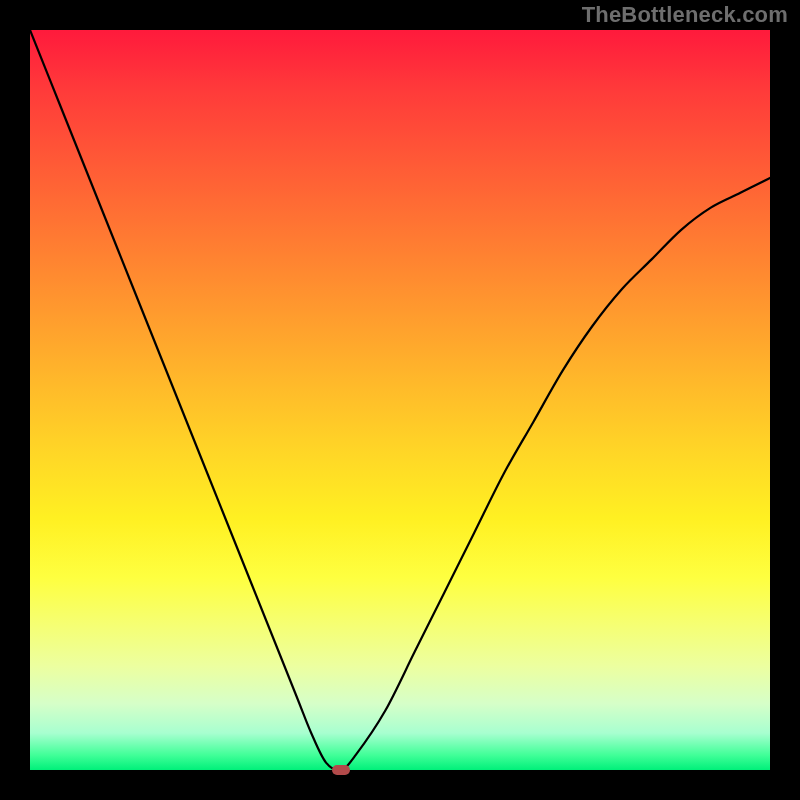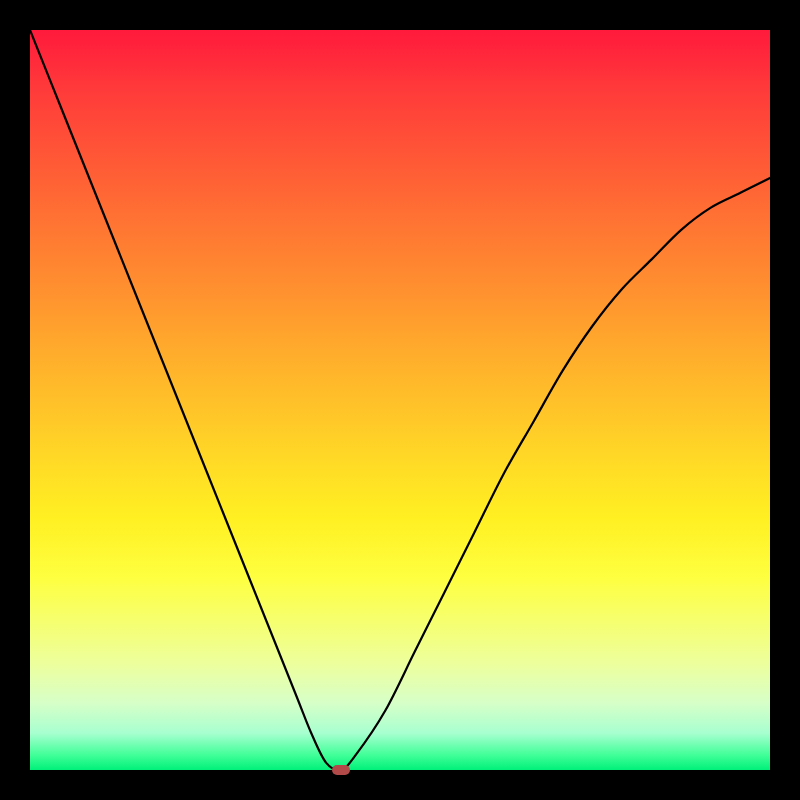--- a/index.html
+++ b/index.html
@@ -61,20 +61,21 @@
     border-radius: 5px;
     background: #b24a4a;
     transform: translate(-50%, -50%);
   }
 </style>
 </head>
 <body>
 
 <div class="frame">
 
+  <div class="watermark">TheBottleneck.com</div>
 
   <div class="plot">
     <svg class="curve" viewBox="0 0 740 740" preserveAspectRatio="none">
       <path id="curve-path" fill="none" stroke="#000000" stroke-width="2.2" stroke-linecap="round" d="M 0.00 0.00 C 4.93 12.33, 19.73 49.33, 29.60 74.00 C 39.47 98.67, 49.33 123.33, 59.20 148.00 C 69.07 172.67, 78.93 197.33, 88.80 222.00 C 98.67 246.67, 108.53 271.33, 118.40 296.00 C 128.27 320.67, 138.13 345.33, 148.00 370.00 C 157.87 394.67, 167.73 419.33, 177.60 444.00 C 187.47 468.67, 197.33 493.33, 207.20 518.00 C 217.07 542.67, 226.93 567.33, 236.80 592.00 C 246.67 616.67, 259.00 647.50, 266.40 666.00 C 273.80 684.50, 276.27 691.90, 281.20 703.00 C 286.13 714.10, 291.07 726.43, 296.00 732.60 C 300.93 738.77, 305.87 741.23, 310.80 740.00 C 315.73 738.77, 318.20 735.07, 325.60 725.20 C 333.00 715.33, 345.33 698.07, 355.20 680.80 C 365.07 663.53, 374.93 641.33, 384.80 621.60 C 394.67 601.87, 404.53 582.13, 414.40 562.40 C 424.27 542.67, 434.13 522.93, 444.00 503.20 C 453.87 483.47, 463.73 462.50, 473.60 444.00 C 483.47 425.50, 493.33 409.47, 503.20 392.20 C 513.07 374.93, 522.93 356.43, 532.80 340.40 C 542.67 324.37, 552.53 309.57, 562.40 296.00 C 572.27 282.43, 582.13 270.10, 592.00 259.00 C 601.87 247.90, 611.73 239.27, 621.60 229.40 C 631.47 219.53, 641.33 208.43, 651.20 199.80 C 661.07 191.17, 670.93 183.77, 680.80 177.60 C 690.67 171.43, 700.53 167.73, 710.40 162.80 C 720.27 157.87, 735.07 150.47, 740.00 148.00"></path>
     </svg>
     <div id="marker" class="marker" style="left: 310.8px; top: 740px; background: rgb(178, 74, 74);"></div>
   </div>
 
 </div>
 

